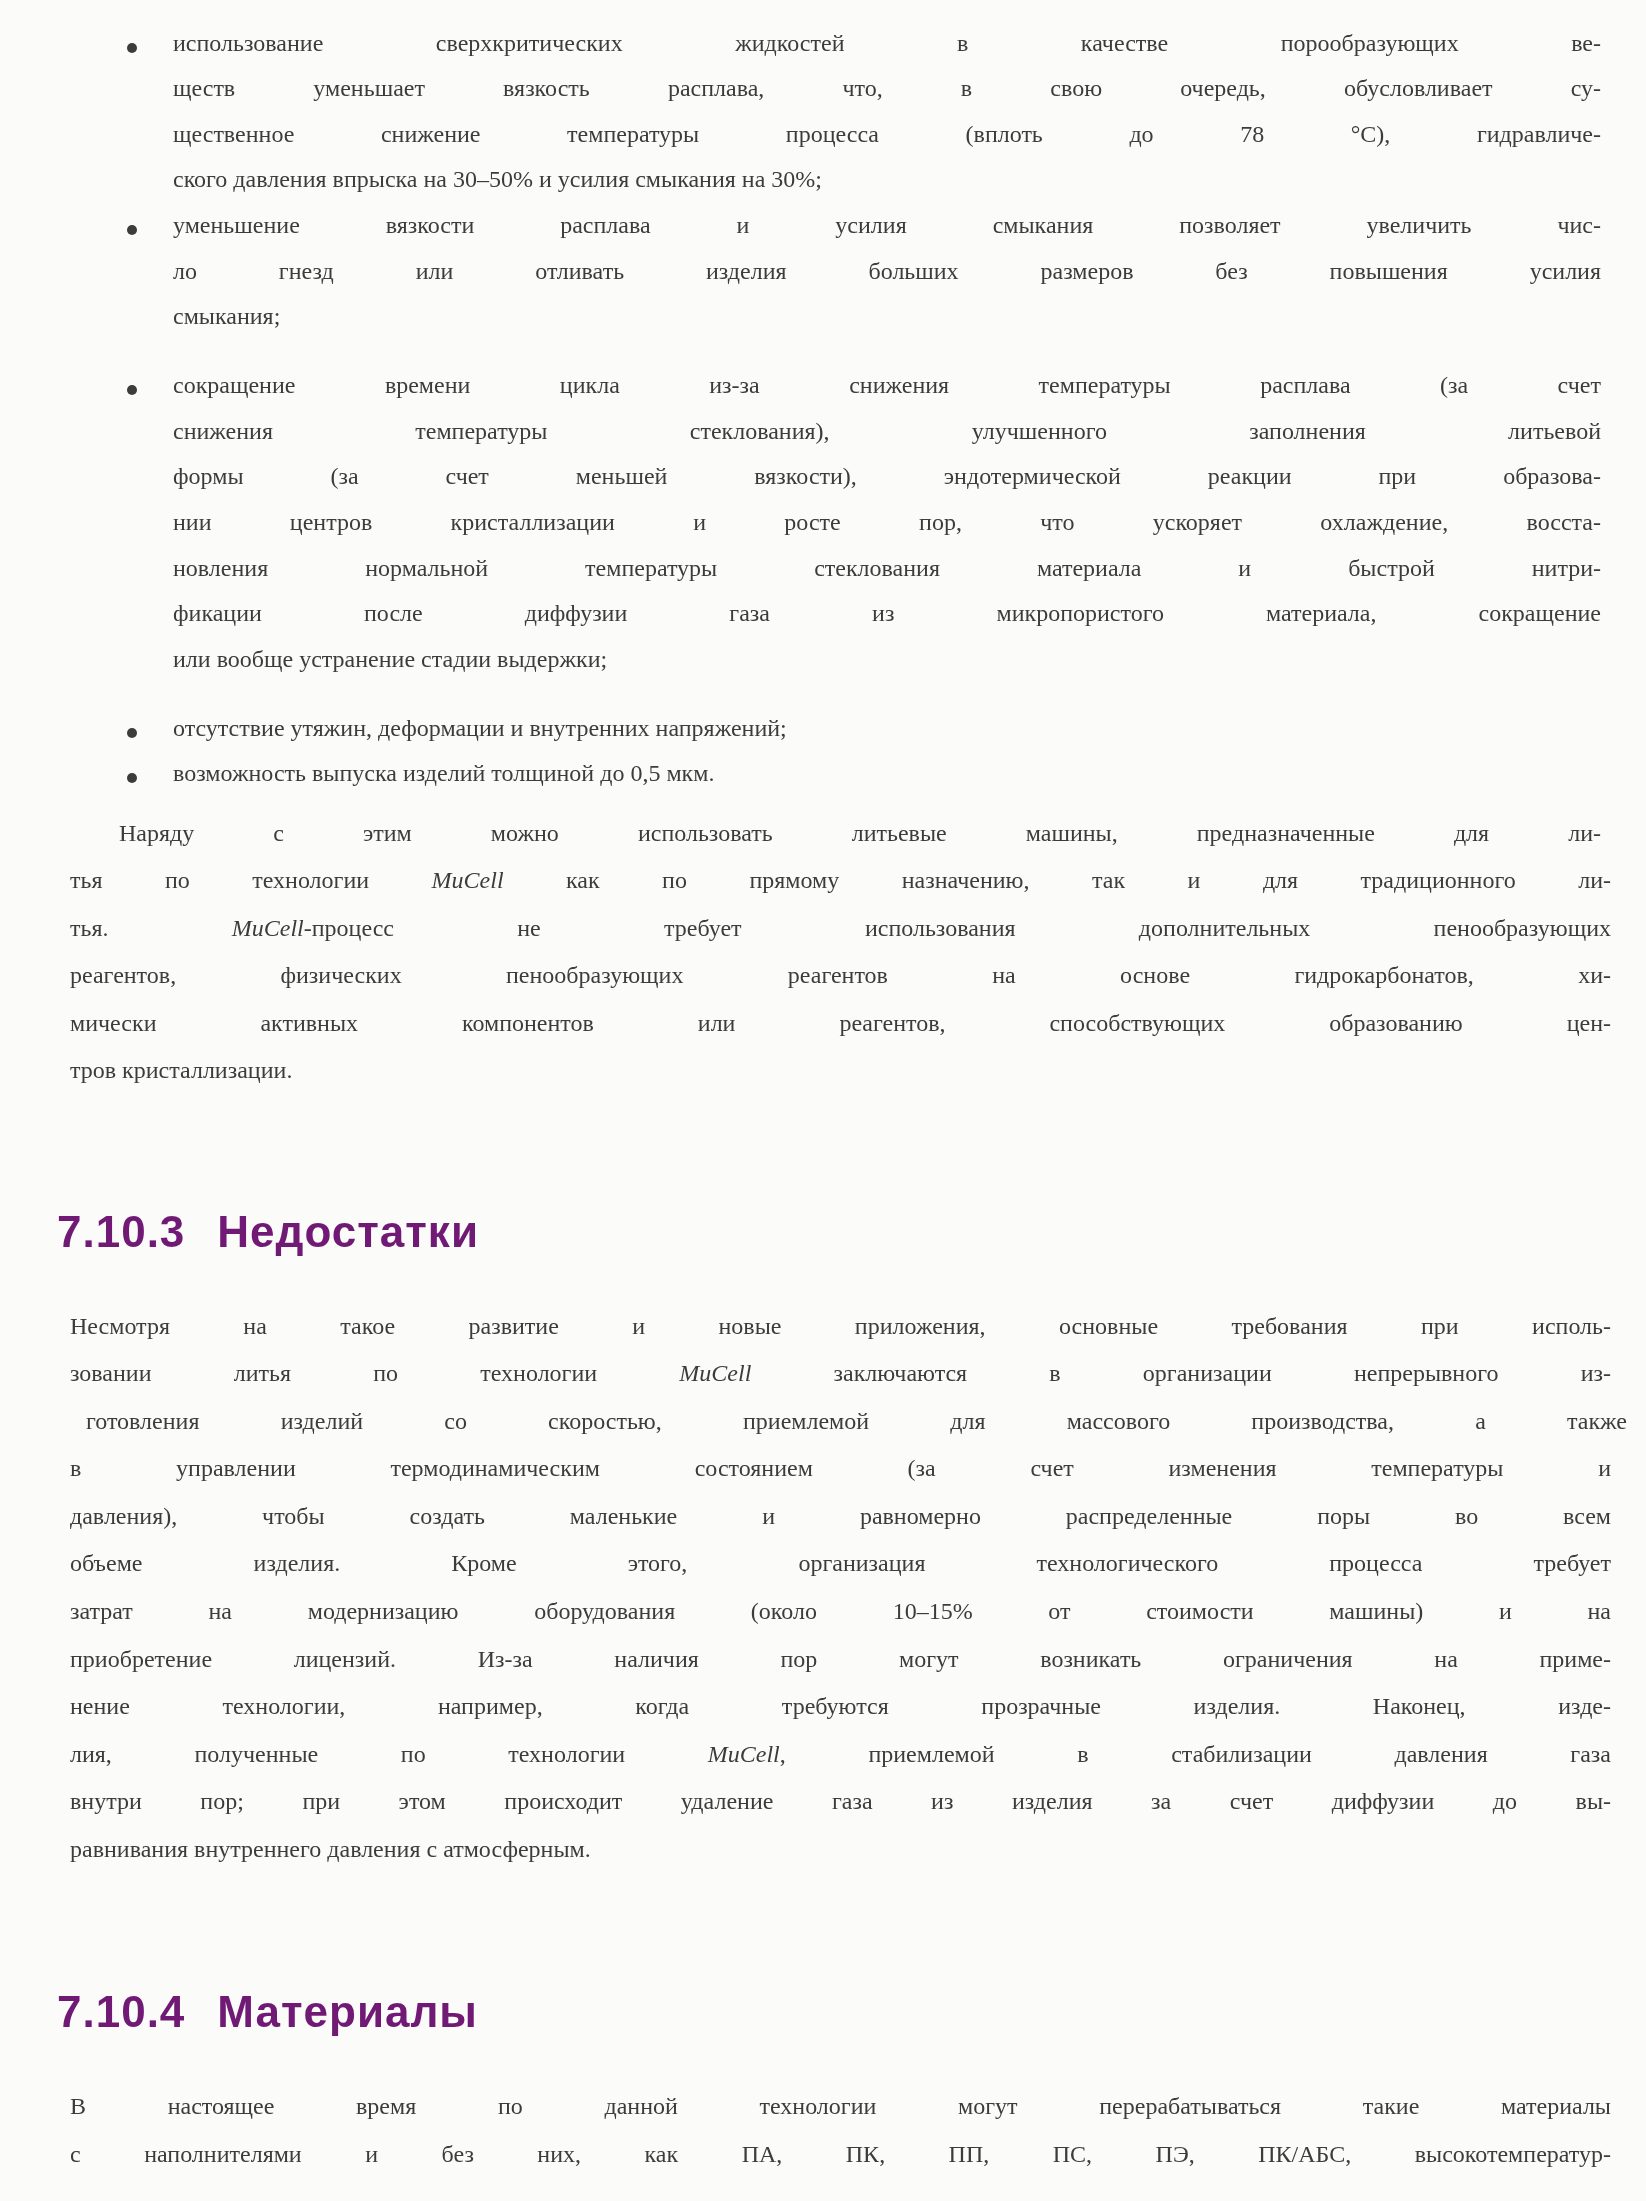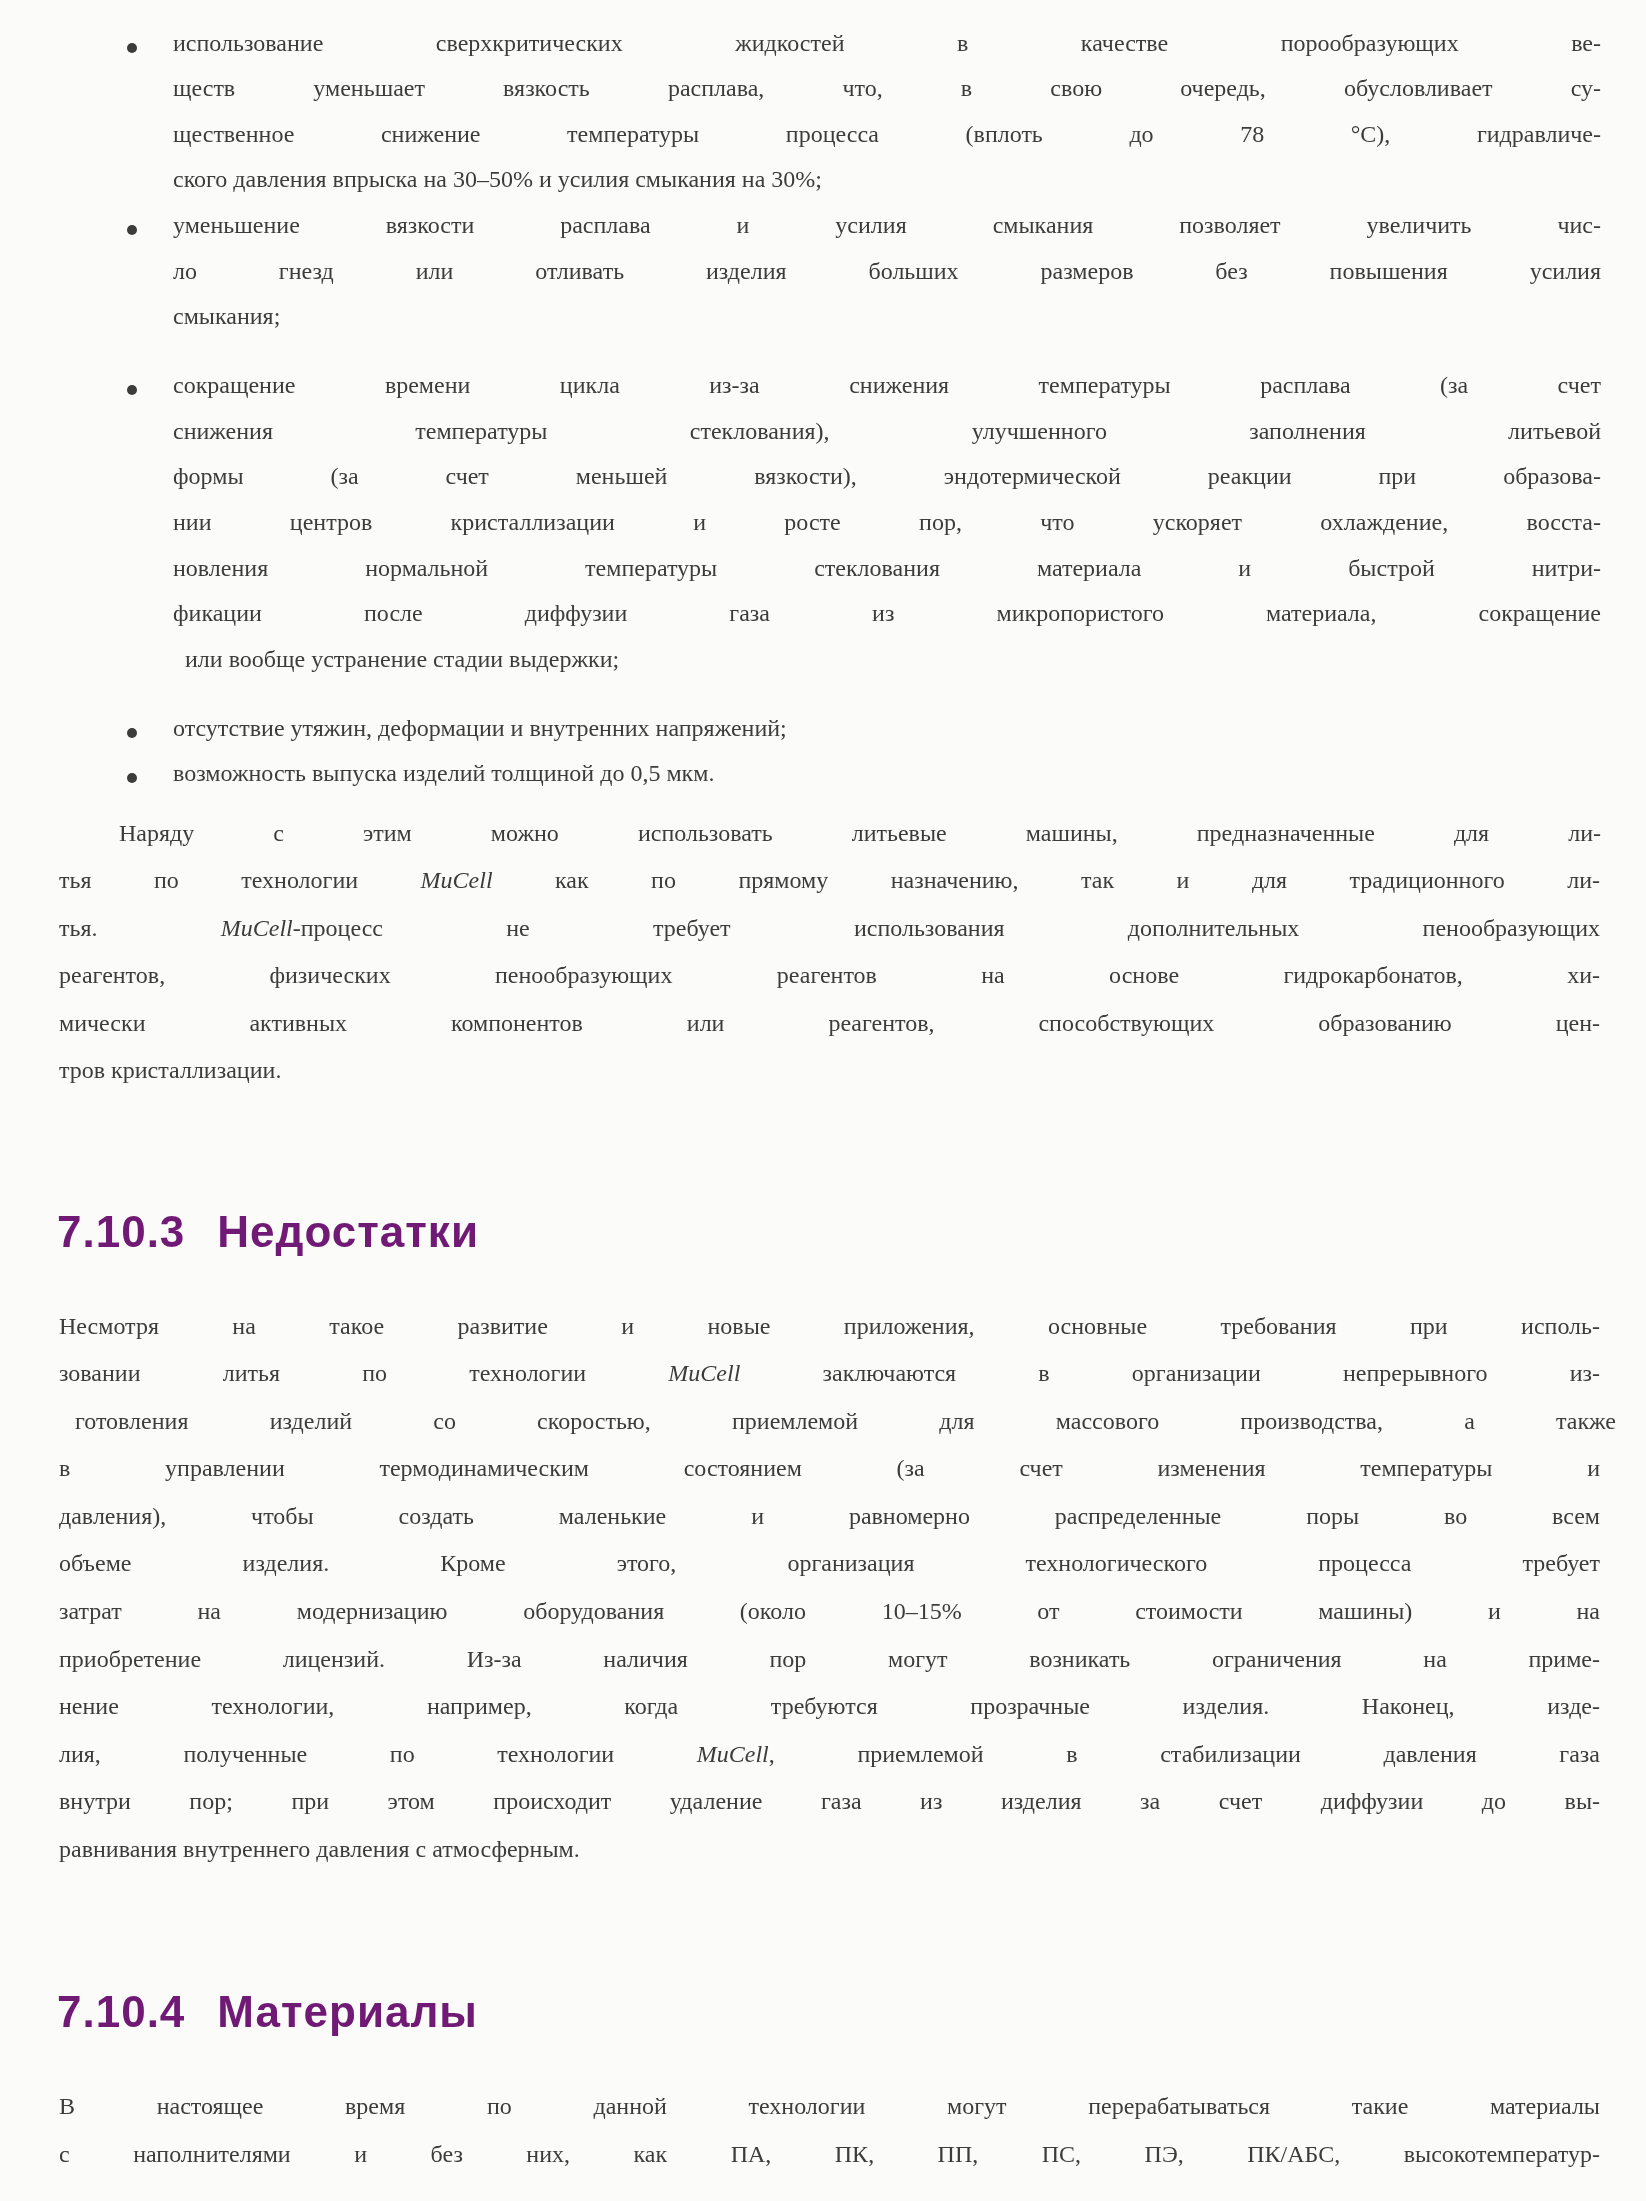--- a/index.html
+++ b/index.html
@@ -17,21 +17,21 @@
     font-size: 24px;
     line-height: 46px;
     height: 46px;
     white-space: nowrap;
     text-align: justify;
     text-align-last: justify;
     overflow: visible;
   }
   .line.last { text-align-last: left; }
   .bl { left: 173px; width: 1428px; }
-  .pl { left: 59px; width: 1541px; font-family: Liberation Serif, serif; }
+  .pl { left: 70px; width: 1541px; font-family: Liberation Serif, serif; }
   .pi { left: 119px; width: 1482px; }
   .bullet {
     position: absolute;
     left: 127px;
     width: 10px; height: 10px;
     border-radius: 50%;
     background: #3c3c3c;
   }
   .heading {
     position: absolute;
@@ -65,21 +65,21 @@
     <div class="line bl" style="top: 248px; white-space: normal;">ло гнезд или отливать изделия больших размеров без повышения усилия</div>
     <div class="line bl last" style="top: 293px; white-space: normal;">смыкания;</div>
 
     <span class="bullet" style="top:385px"></span>
     <div class="line bl" style="top: 362px; white-space: normal;">сокращение времени цикла из-за снижения температуры расплава (за счет</div>
     <div class="line bl" style="top: 408px; white-space: normal;">снижения температуры стеклования), улучшенного заполнения литьевой</div>
     <div class="line bl" style="top: 453px; white-space: normal;">формы (за счет меньшей вязкости), эндотермической реакции при образова-</div>
     <div class="line bl" style="top: 499px; white-space: normal;">нии центров кристаллизации и росте пор, что ускоряет охлаждение, восста-</div>
     <div class="line bl" style="top: 545px; white-space: normal;">новления нормальной температуры стеклования материала и быстрой нитри-</div>
     <div class="line bl" style="top: 590px; white-space: normal;">фикации после диффузии газа из микропористого материала, сокращение</div>
-    <div class="line bl last" style="top: 636px; white-space: normal; margin-left: 12px;">или вообще устранение стадии выдержки;</div>
+    <div class="line bl last" style="top: 636px; white-space: normal;">или вообще устранение стадии выдержки;</div>
 
     <span class="bullet" style="top:728px"></span>
     <div class="line bl last" style="top: 705px; white-space: normal;">отсутствие утяжин, деформации и внутренних напряжений;</div>
 
     <span class="bullet" style="top:773px"></span>
     <div class="line bl last" style="top: 750px; white-space: normal;">возможность выпуска изделий толщиной до 0,5 мкм.</div>
   </div>
 
   <div>
     <div class="line pi" style="top: 810px; white-space: normal;">Наряду с этим можно использовать литьевые машины, предназначенные для ли-</div>

